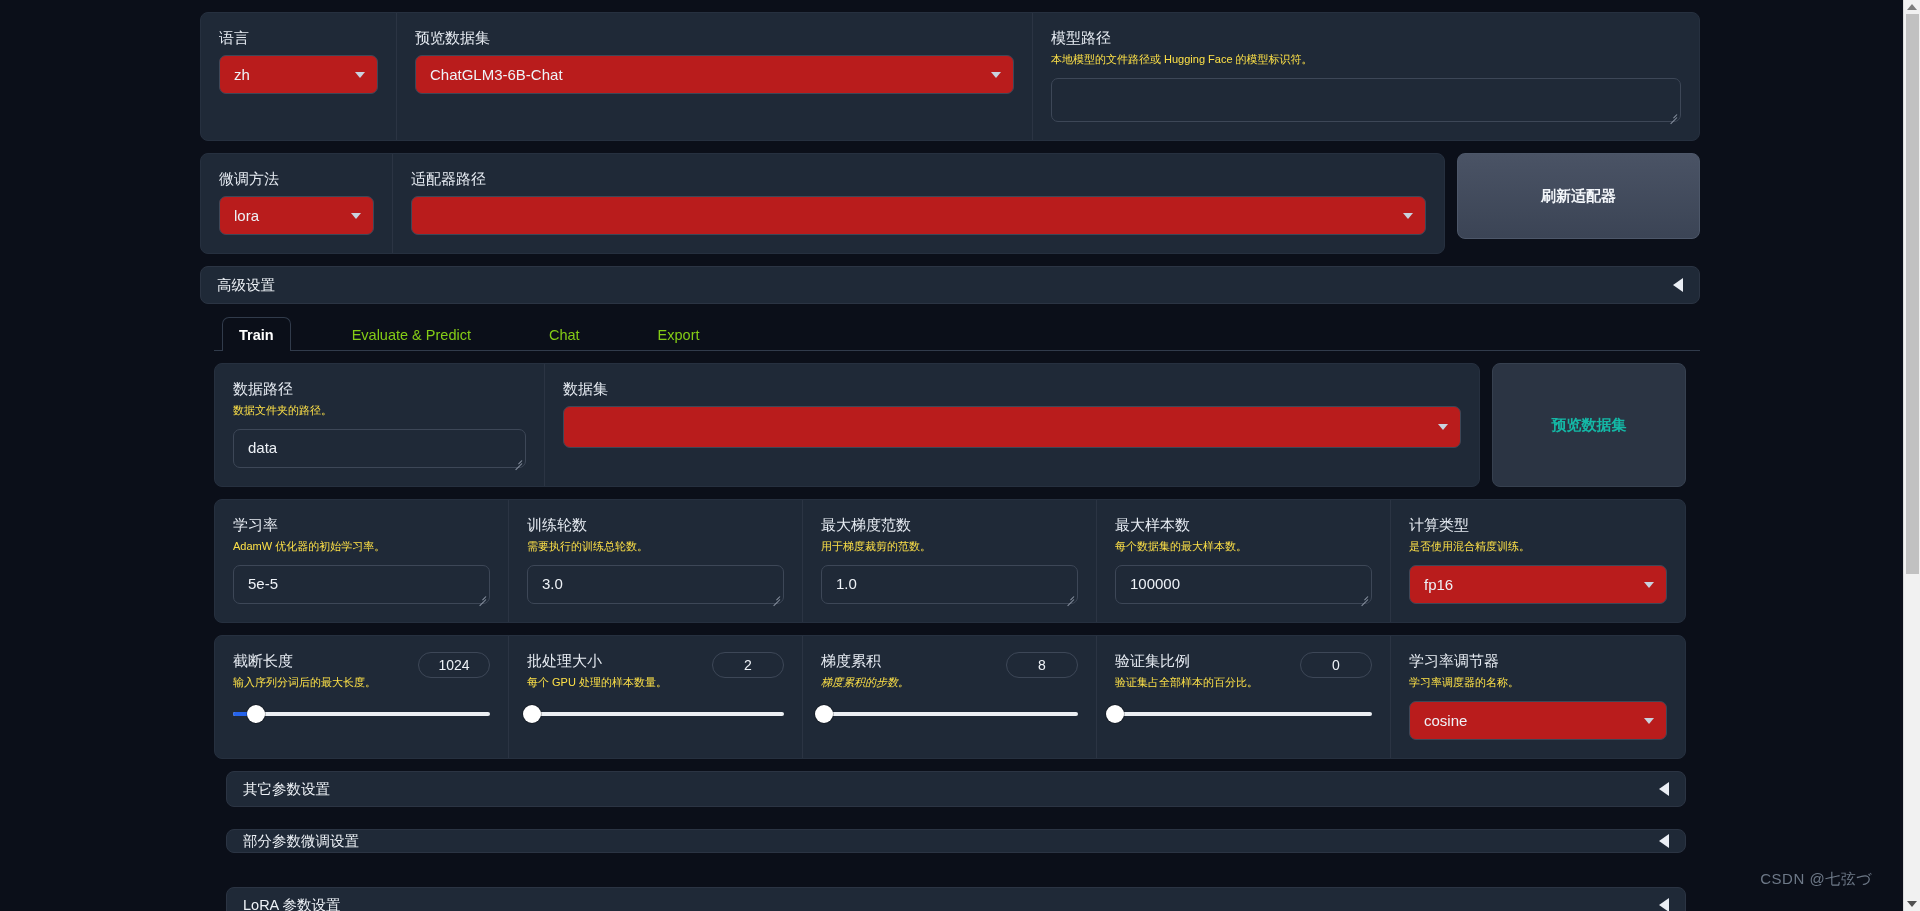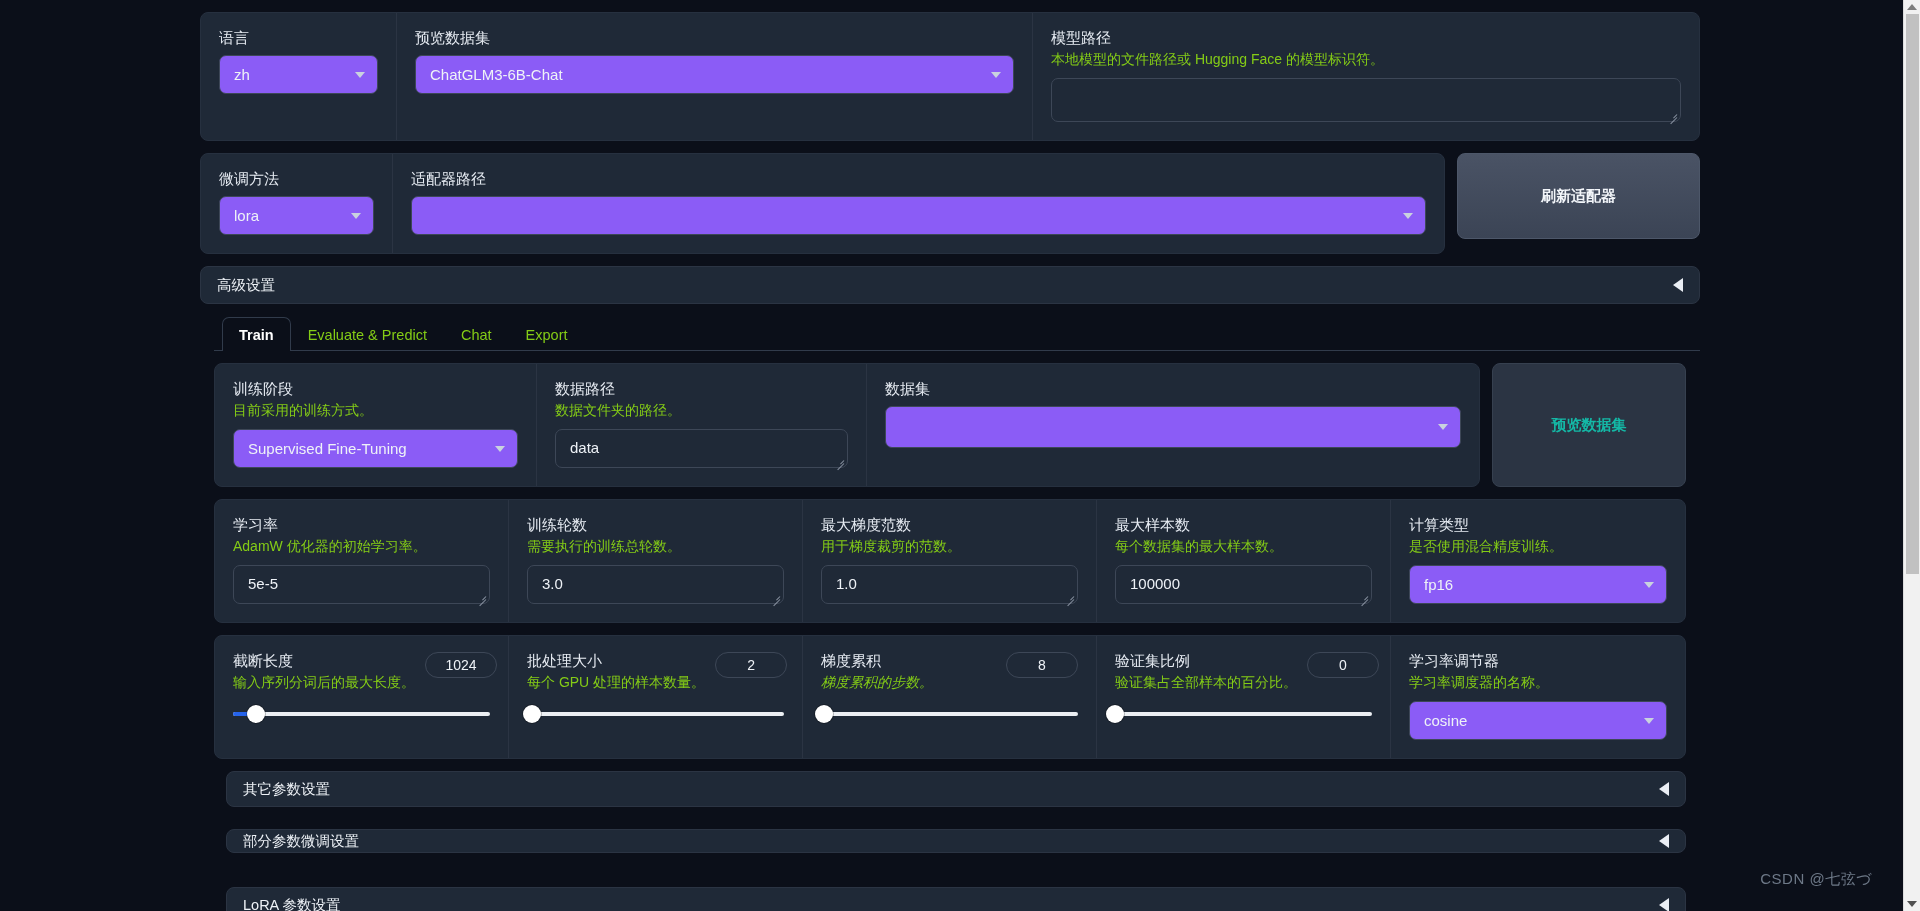--- a/index.html
+++ b/index.html
@@ -43,31 +43,31 @@
 
   .lbl {
     font-size: 15px;
     color: #e7ecf3;
     font-weight: 400;
     line-height: 18px;
     margin-bottom: 4px;
     white-space: nowrap;
   }
   .hint {
-    font-size: 14px;
-    color: #84cc16;
+    font-size: 11px;
+    color: #fde047;
     line-height: 17px;
     margin-bottom: 10px;
     white-space: nowrap;
   }
 
   
   .dd {
     position: relative;
-    background: #8b5cf6;
+    background: #b91c1c;
     border: 1px solid #3d4757;
     border-radius: 7px;
     height: 39px;
     display: flex;
     align-items: center;
     padding: 0 34px 0 14px;
     font-size: 15px;
     color: #eef2f7;
     cursor: pointer;
   }
@@ -152,20 +152,21 @@
     border-right: 10px solid #eaeef4;
   }
 
   
   .tabs {
     display: flex;
     align-items: flex-end;
     border-bottom: 1px solid #313b4b;
     margin: 6px 0 0 14px;
     padding-left: 8px;
+    gap: 44px;
   }
   .tab {
     font-size: 14.5px;
     color: #84cc16;
     padding: 9px 16px 8px 16px;
     cursor: pointer;
     border: 1px solid transparent;
     border-bottom: none;
     border-radius: 7px 7px 0 0;
     position: relative;
@@ -334,28 +335,20 @@
       <div class="tab active">Train</div>
       <div class="tab">Evaluate &amp; Predict</div>
       <div class="tab">Chat</div>
       <div class="tab">Export</div>
     </div>
 
     <div class="tabbody" style="padding:12px 14px 0 14px;">
 
       <div style="display:flex; gap:12px; margin-bottom:12px;">
         <div class="panel" style="flex:1 1 auto; margin-bottom:0;">
-          <div class="cell" style="flex:0 0 322px;">
-            <div class="lbl">训练阶段</div>
-            <div class="hint">目前采用的训练方式。</div>
-            <div class="dd">
-              <span>Supervised Fine-Tuning</span>
-              <span class="caret"></span>
-            </div>
-          </div>
           <div class="cell" style="flex:0 0 330px;">
             <div class="lbl">数据路径</div>
             <div class="hint">数据文件夹的路径。</div>
             <div class="ta">
               <span>data</span>
               <span class="grip"></span>
             </div>
           </div>
           <div class="cell" style="flex:1 1 auto;">
             <div class="lbl">数据集</div>

